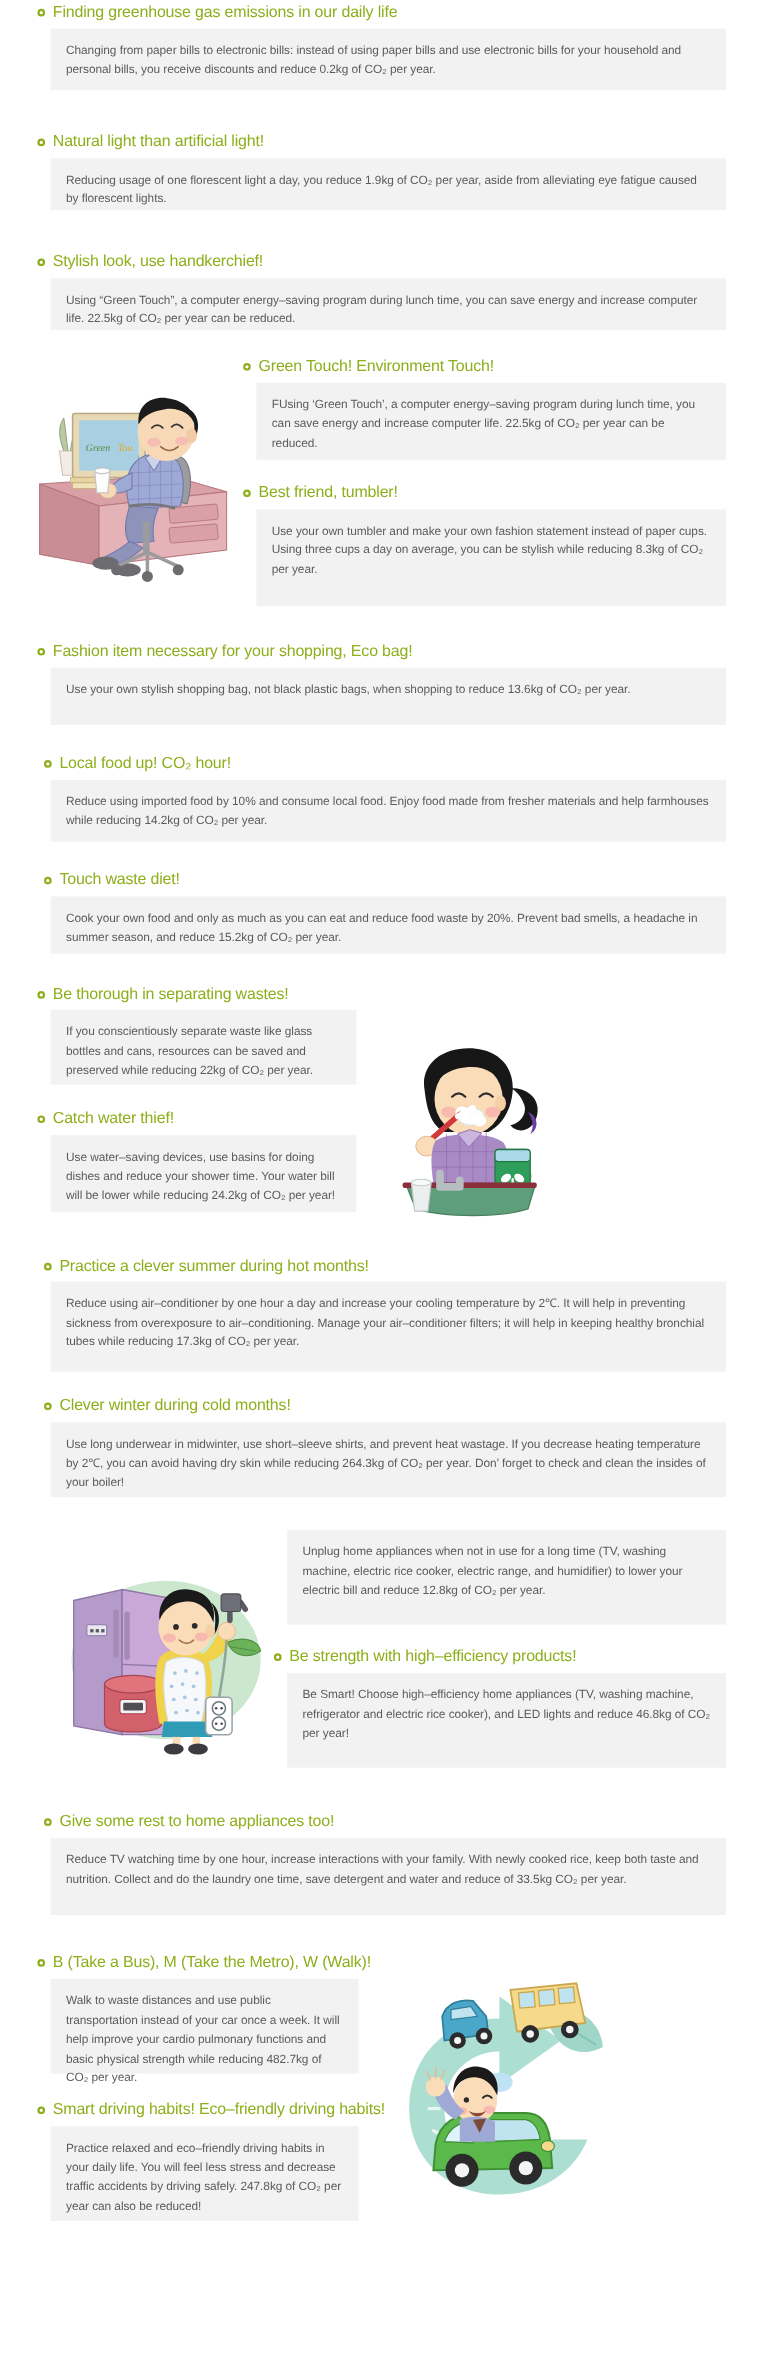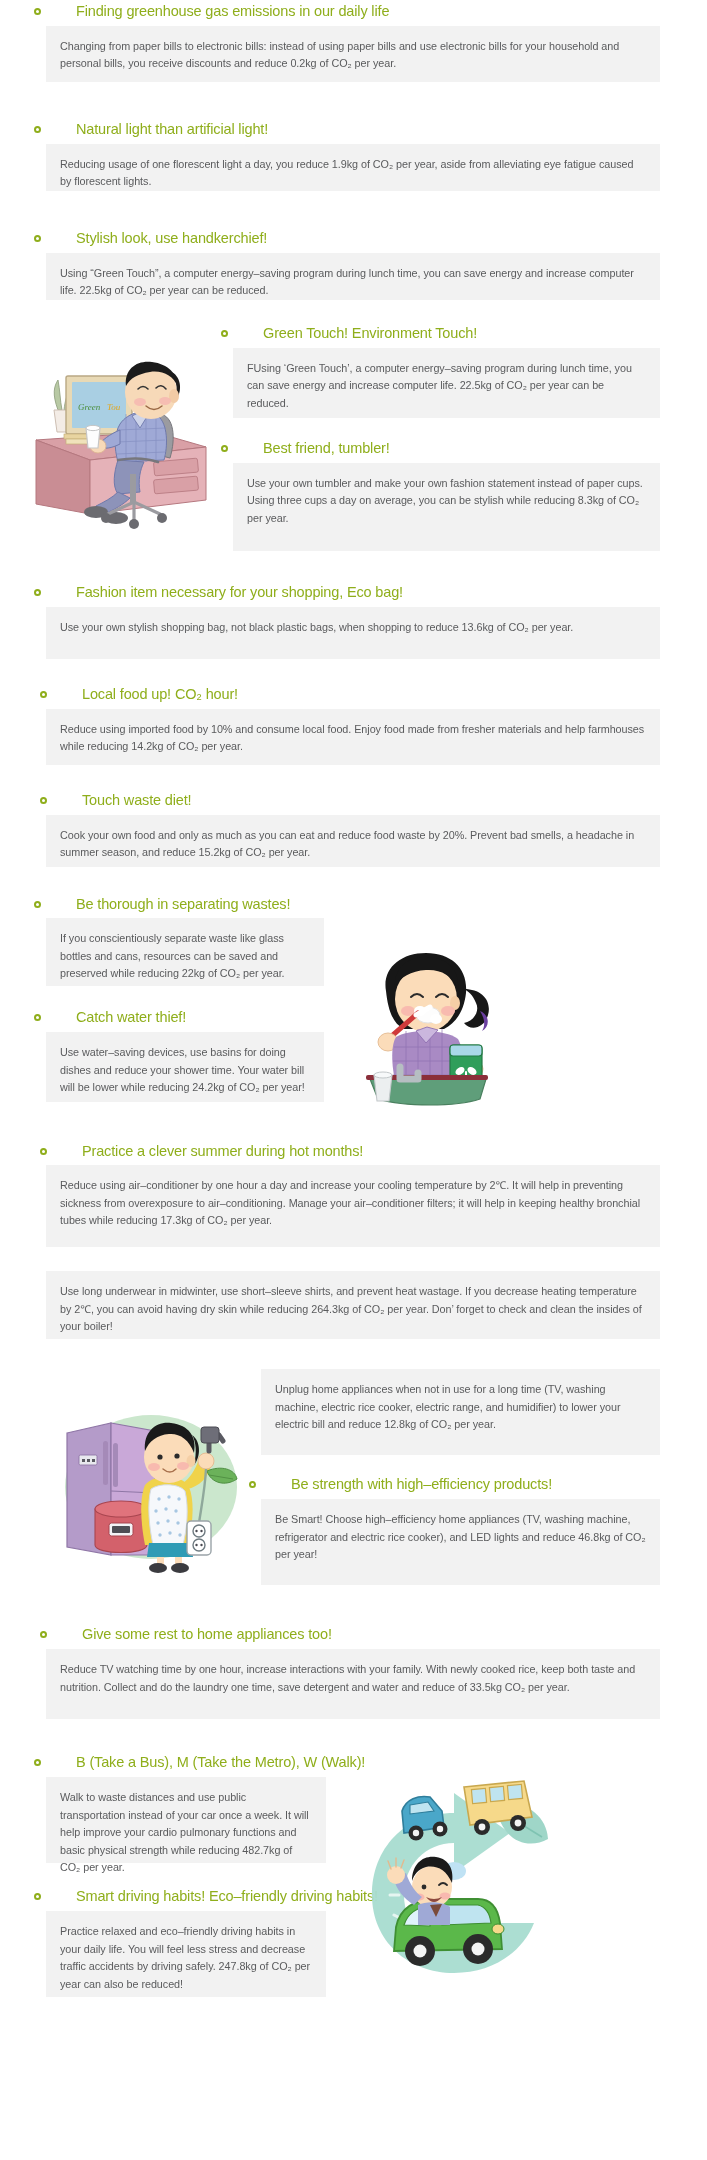--- a/index.html
+++ b/index.html
@@ -33,21 +33,20 @@
     border-radius: 50%;
     background: #ffffff;
     margin-top: 4px;
   }
   .heading-text {
     font-size: 14.5px;
     font-weight: 400;
     color: #8fae1b;
     letter-spacing: -0.15px;
     white-space: nowrap;
-    margin-left: 28px;
   }
 
   .body-box {
     background: #f2f2f2;
     padding: 12px 14px 13px 14px;
     font-size: 10.8px;
     line-height: 1.62;
     color: #5a5b5d;
     letter-spacing: -0.05px;
   }
@@ -352,20 +351,24 @@
       <span class="heading-text">Practice a clever summer during hot months!</span>
     </div>
     <div class="body-box" style="margin-left:6px; height:82px;">
       <p>Reduce using air–conditioner by one hour a day and increase your cooling temperature by 2℃. It will help in preventing sickness from overexposure to air–conditioning. Manage your air–conditioner filters; it will help in keeping healthy bronchial tubes while reducing 17.3kg of CO₂ per year.</p>
     </div>
   </div>
 
   <div style="height:24px;"></div>
 
   <div class="section full" style="margin-left:40px;">
+    <div class="heading">
+      <span class="bullet-ring"></span>
+      <span class="heading-text">Clever winter during cold months!</span>
+    </div>
     <div class="body-box" style="margin-left:6px; height:68px;">
       <p>Use long underwear in midwinter, use short–sleeve shirts, and prevent heat wastage. If you decrease heating temperature by 2℃, you can avoid having dry skin while reducing 264.3kg of CO₂ per year. Don’ forget to check and clean the insides of your boiler!</p>
     </div>
   </div>
 
   <div style="height:30px;"></div>
 
   <div class="split" style="margin-left:34px; margin-right:47px;">
     <div class="art" style="width:205px; padding-top:36px; padding-left:25px;">
       <svg class="ill" width="180" height="170" viewBox="0 0 180 170">

